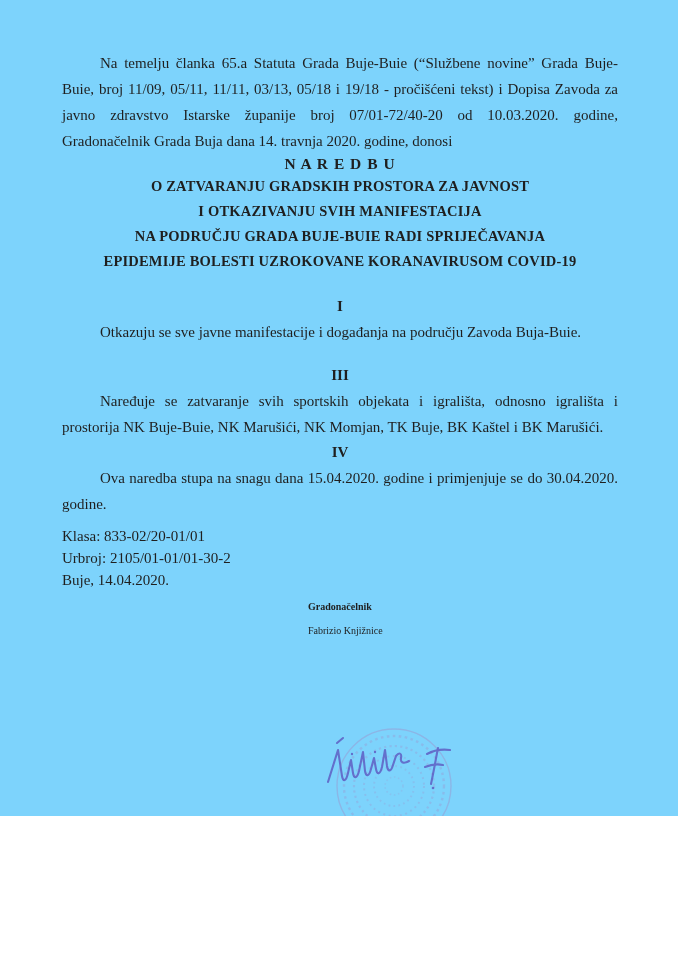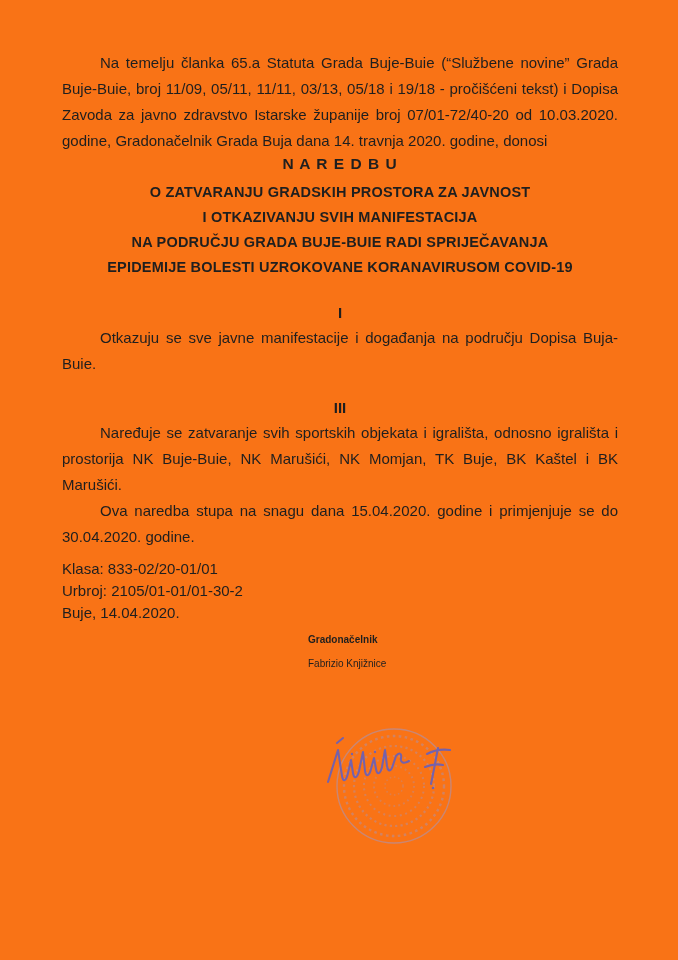--- a/index.html
+++ b/index.html
@@ -3,24 +3,24 @@
 <meta charset="utf-8">
 <style>
   html, body {
     margin: 0;
     padding: 0;
     background: #ffffff;
   }
   .page {
     position: relative;
     width: 678px;
-    height: 960px;
-    background: #f97316;
+    height: 816px;
+    background: #7dd3fc;
     overflow: hidden;
-    font-family: Liberation Sans, sans-serif;
+    font-family: Liberation Serif, serif;
     color: #1f1f1f;
     box-sizing: border-box;
   }
   .content {
     padding: 50px 60px 0 62px;
   }
   p.body-par {
     margin: 0;
     font-size: 15px;
     line-height: 26px;
@@ -28,21 +28,20 @@
     text-indent: 38px;
   }
   .order-title {
     text-align: center;
     font-weight: bold;
     font-size: 15.5px;
     line-height: 20px;
     letter-spacing: 1px;
   }
   .subtitle-block {
-    margin-top: 6px;
   }
   .subtitle-line {
     text-align: center;
     font-weight: bold;
     font-size: 14.5px;
     line-height: 25px;
     letter-spacing: 0.2px;
   }
   .sec-head {
     text-align: center;
@@ -90,29 +89,30 @@
       <div class="subtitle-line">I OTKAZIVANJU SVIH MANIFESTACIJA</div>
       <div class="subtitle-line">NA PODRUČJU GRADA BUJE-BUIE RADI SPRIJEČAVANJA</div>
       <div class="subtitle-line">EPIDEMIJE BOLESTI UZROKOVANE KORANAVIRUSOM COVID-19</div>
     </div>
 
     <div>
       <div class="sec-head sec1-head">I</div>
     </div>
 
     <div>
-      <p class="body-par">Otkazuju se sve javne manifestacije i događanja na području Dopisa Buja-Buie.</p>
+      <p class="body-par">Otkazuju se sve javne manifestacije i događanja na području Zavoda Buja-Buie.</p>
     </div>
 
     <div>
       <div class="sec-head sec3-head">III</div>
       <p class="body-par">Naređuje se zatvaranje svih sportskih objekata i igrališta, odnosno igrališta i prostorija NK Buje-Buie, NK Marušići, NK Momjan, TK Buje, BK Kaštel i BK Marušići.</p>
     </div>
 
     <div>
+      <div class="sec-head">IV</div>
       <p class="body-par">Ova naredba stupa na snagu dana 15.04.2020. godine i primjenjuje se do 30.04.2020. godine.</p>
     </div>
 
     <div class="reference-block">
       <div>Klasa: 833-02/20-01/01</div>
       <div>Urbroj: 2105/01-01/01-30-2</div>
       <div>Buje, 14.04.2020.</div>
     </div>
 
     <div class="signature-block">

